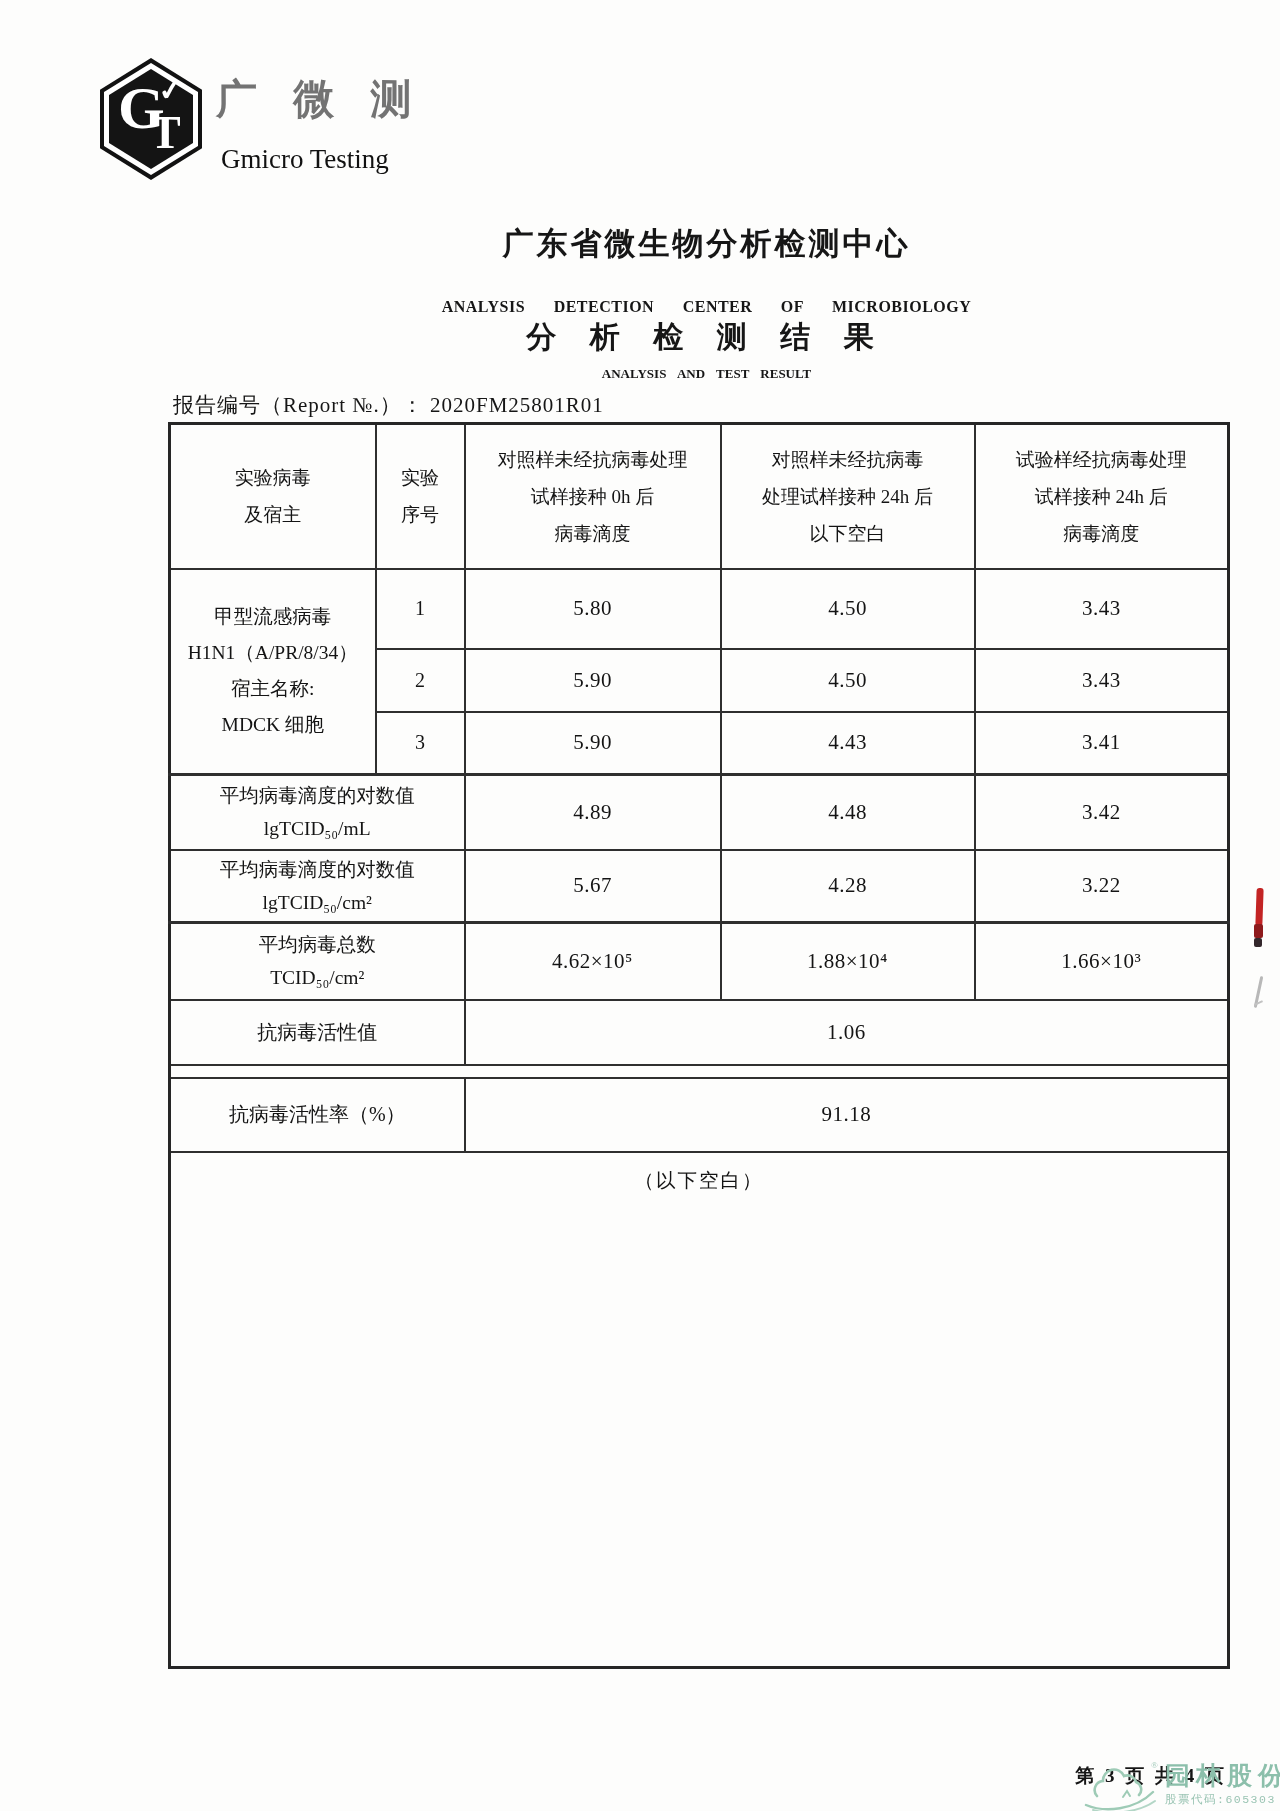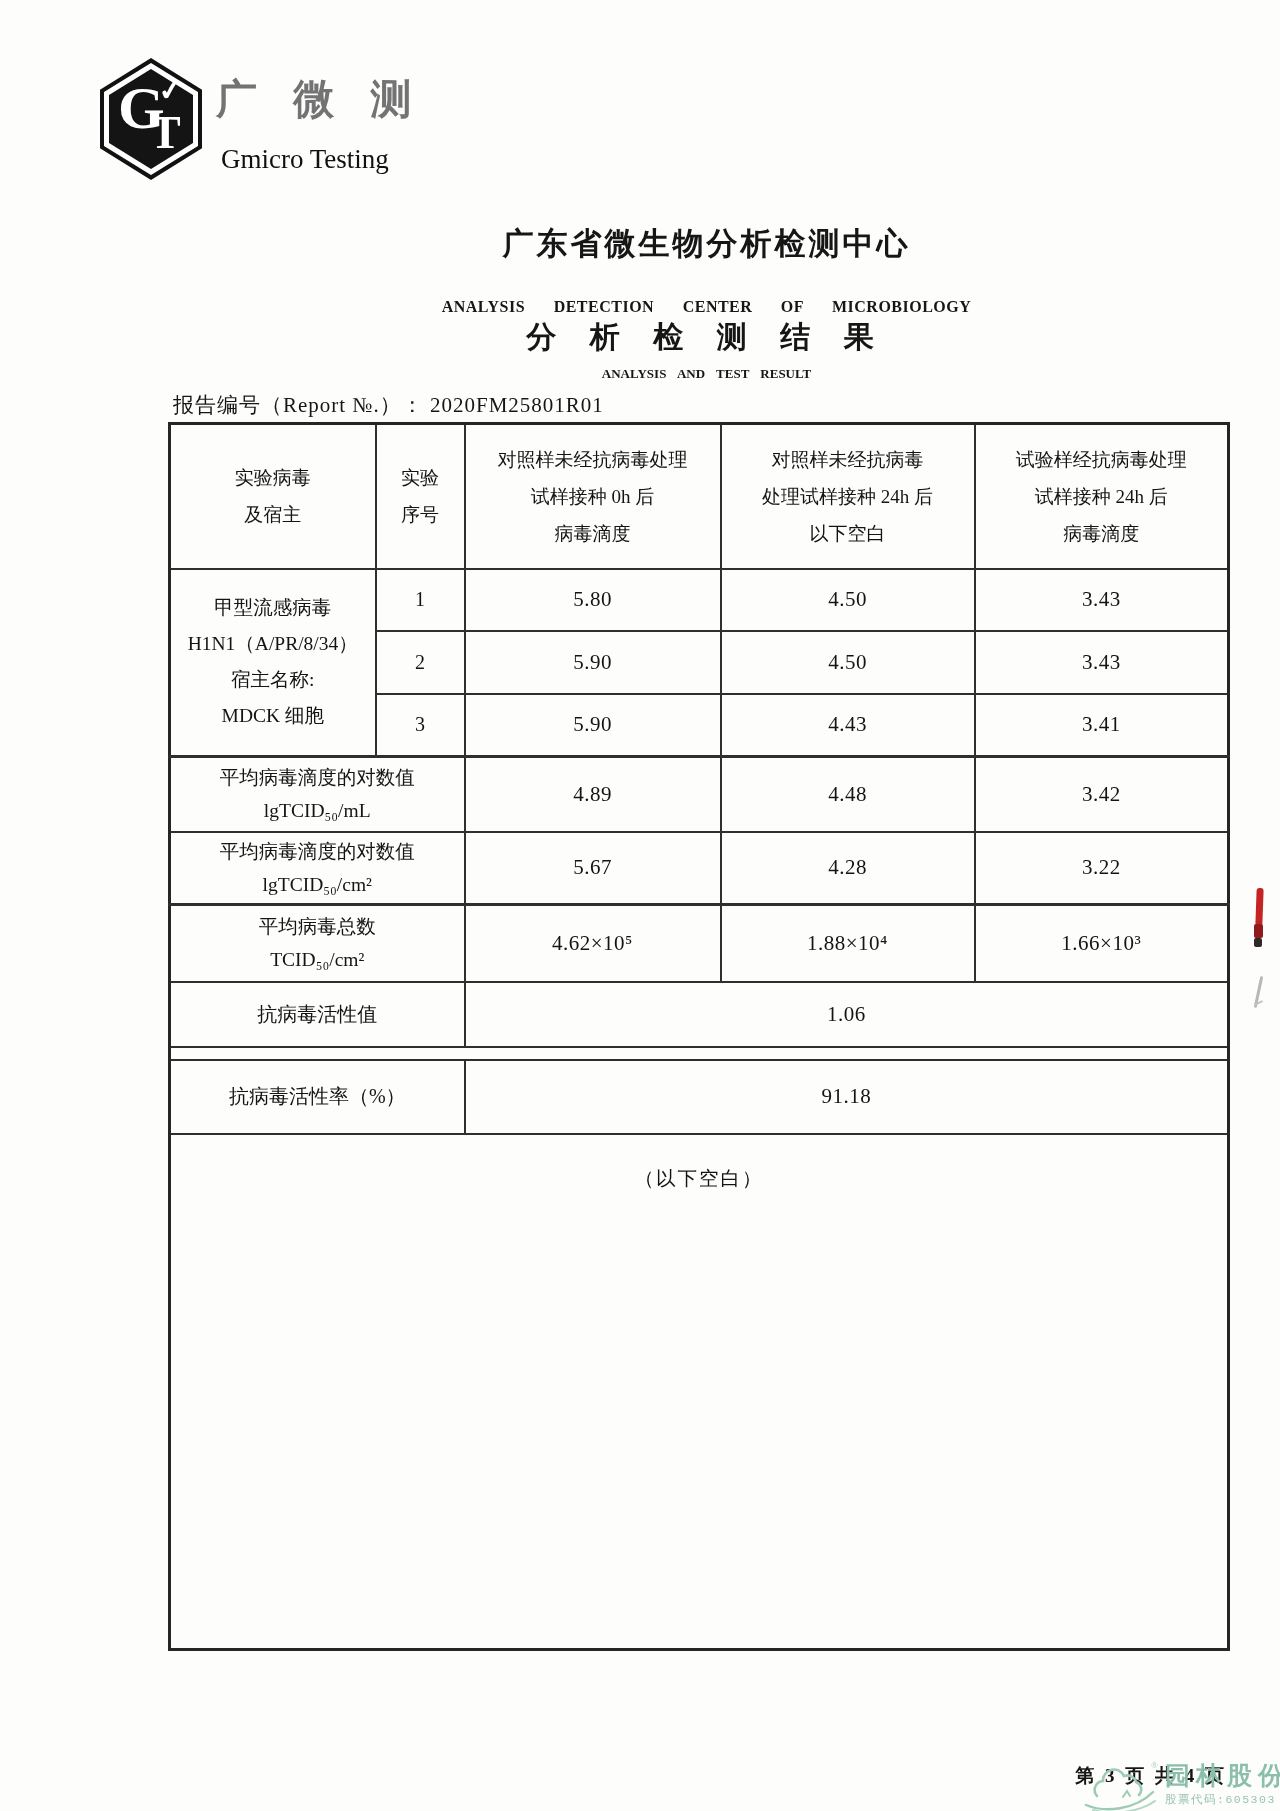--- a/index.html
+++ b/index.html
@@ -25,33 +25,33 @@
   .title-cn{margin-top:3px;font-size:30px;font-weight:bold;letter-spacing:13px;line-height:37px;}
   .title-en{margin-top:11px;font-size:13px;font-weight:bold;word-spacing:8px;line-height:16px;}
   .report-line{position:absolute;left:173px;top:391px;font-size:21px;letter-spacing:1px;}
 
   
   table.report-table{position:absolute;left:168px;top:422px;width:1059px;border-collapse:collapse;table-layout:fixed;border:3px solid #262626;}
   .report-table td{border:2px solid #2f2f2f;text-align:center;vertical-align:middle;padding:0;color:#141414;}
   .preline{white-space:pre-line;}
   tr.h{height:145px;}
   tr.h td{font-size:19px;line-height:37px;font-weight:500;}
-  tr.r1{height:62px;} tr.r2{height:63px;} tr.r3{height:63px;}
+  tr.r1{height:80px;} tr.r2{height:63px;} tr.r3{height:63px;}
   td.virus{font-size:19.5px;line-height:36px;}
   td.seq{font-size:20px;}
   td.num{font-size:21px;letter-spacing:0.5px;}
   tr.avg{height:75px;} tr.avg2{height:73px;} tr.tot{height:77px;}
   tr.thick td{border-top-width:3px;}
   td.label{font-size:19.5px;line-height:33px;}
   td.label1{font-size:20px;}
   tr.act{height:65px;}
   tr.gap{height:13px;} tr.gap td{border-left:none;border-right:none;border-top:none;border-bottom:none;}
   tr.rate{height:74px;}
   tr.blank{height:516px;}
-  td.blankcell{vertical-align:top;padding-top:30px;font-size:19.5px;letter-spacing:2px;margin-top:8px;}
+  td.blankcell{vertical-align:top;padding-top:14px;font-size:19.5px;letter-spacing:2px;margin-top:8px;}
 
   
   .footer-page{position:absolute;left:168px;top:1763px;width:1059px;text-align:right;font-size:19px;font-weight:bold;letter-spacing:3px;}
 
   
   .wm{position:absolute;left:1083px;top:1758px;width:190px;}
   .wm-cloud{position:absolute;left:0px;top:6px;}
   .wm-reg{position:absolute;left:68px;top:2px;font-size:9px;color:#9ec8b7;}
   .wm-text{position:absolute;left:82px;top:4px;width:108px;}
   .wm-company{font-size:25px;font-weight:bold;color:#8cbfab;letter-spacing:6px;line-height:27px;white-space:nowrap;}

